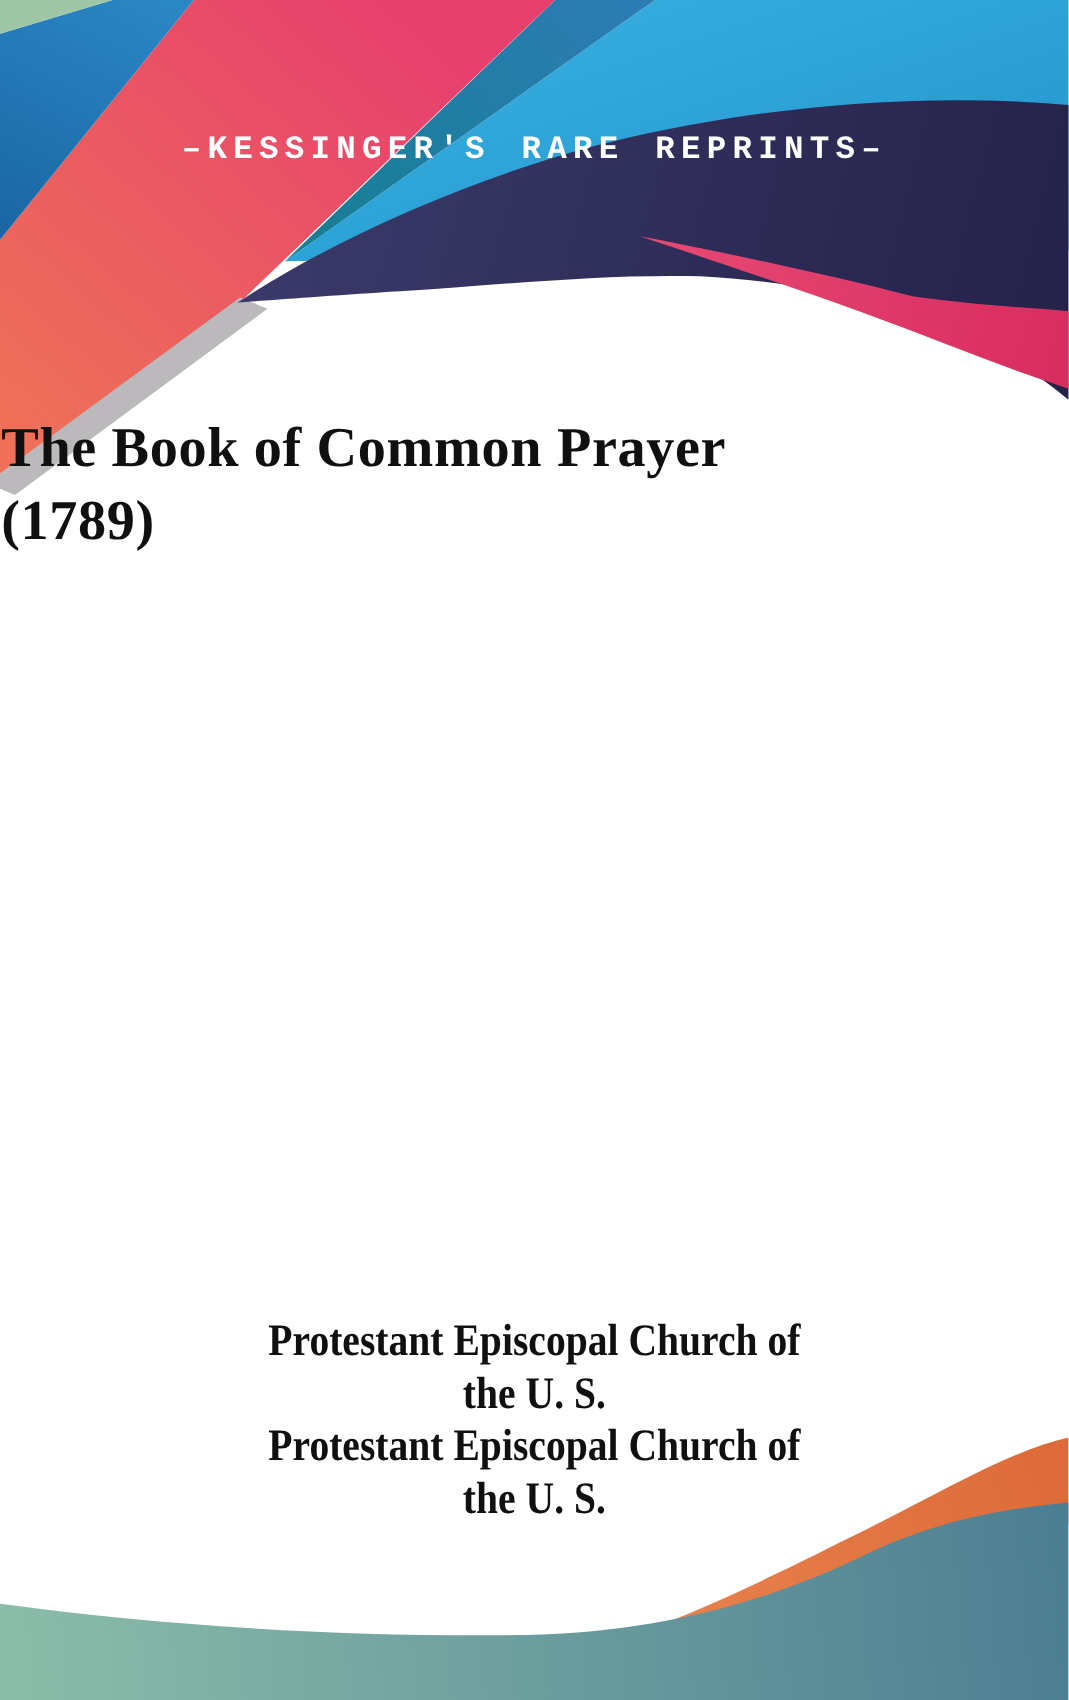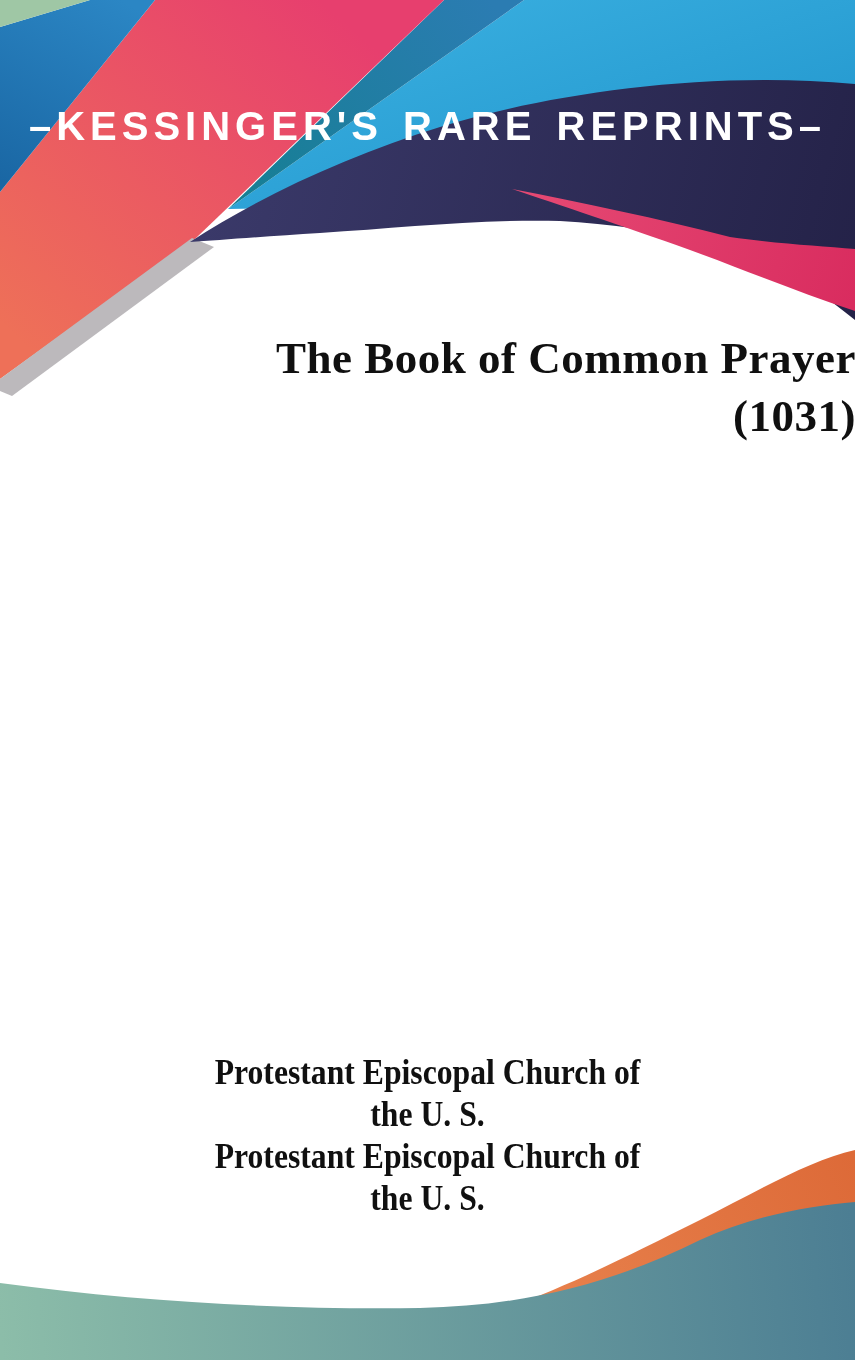--- a/index.html
+++ b/index.html
@@ -9,31 +9,31 @@
     background:#ffffff;
     overflow:hidden;
     font-family:"Liberation Serif", serif;
   }
   .art{position:absolute;left:0;display:block;}
   .art-top{top:0;}
   .art-bottom{bottom:0;}
   .brand{
     position:absolute;top:104px;left:0;width:100%;
     text-align:center;
-    font-family:Liberation Sans, sans-serif;
+    font-family:Liberation Mono, monospace;
     font-weight:bold;
-    font-size:40px;
+    font-size:26px;
     letter-spacing:5px;
     word-spacing:4px;
     color:#ffffff;
     white-space:nowrap;
   }
   .title{
     position:absolute;top:329px;left:1px;width:100%;
-    text-align:right;
+    text-align:left;
     color:#101010;
     font-weight:bold;
     font-size:45px;
     line-height:58px;
     letter-spacing:0.5px;
   }
   .authors{
     position:absolute;top:1051px;left:0;width:100%;
     text-align:center;
     color:#101010;
@@ -105,21 +105,21 @@
              C 800,293 750,272 690,250
              C 620,225 560,205 512,189 Z" fill="url(#gRibbon)"></path>
   </svg>
 
   <div class="brand">
     <span>–KESSINGER'S RARE REPRINTS–</span>
   </div>
 
   <div class="title">
     <div>The Book of Common Prayer</div>
-    <div>(1031)</div>
+    <div>(1789)</div>
   </div>
 
   <div class="authors">
     <div>Protestant Episcopal Church of</div>
     <div>the U. S.</div>
     <div>Protestant Episcopal Church of</div>
     <div>the U. S.</div>
   </div>
 
   <svg class="art art-bottom" width="855" height="220" viewBox="0 0 855 220" aria-hidden="true">

